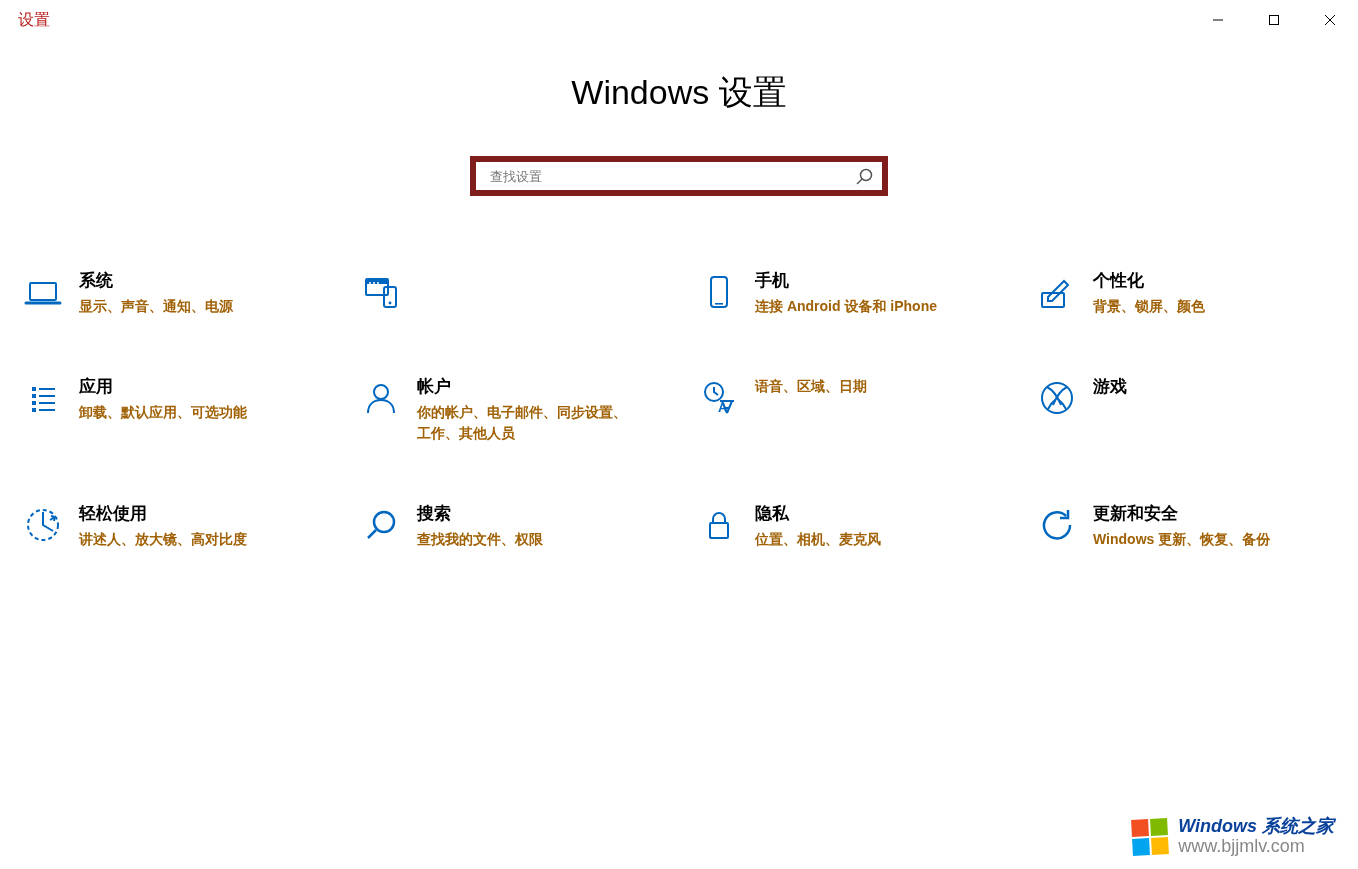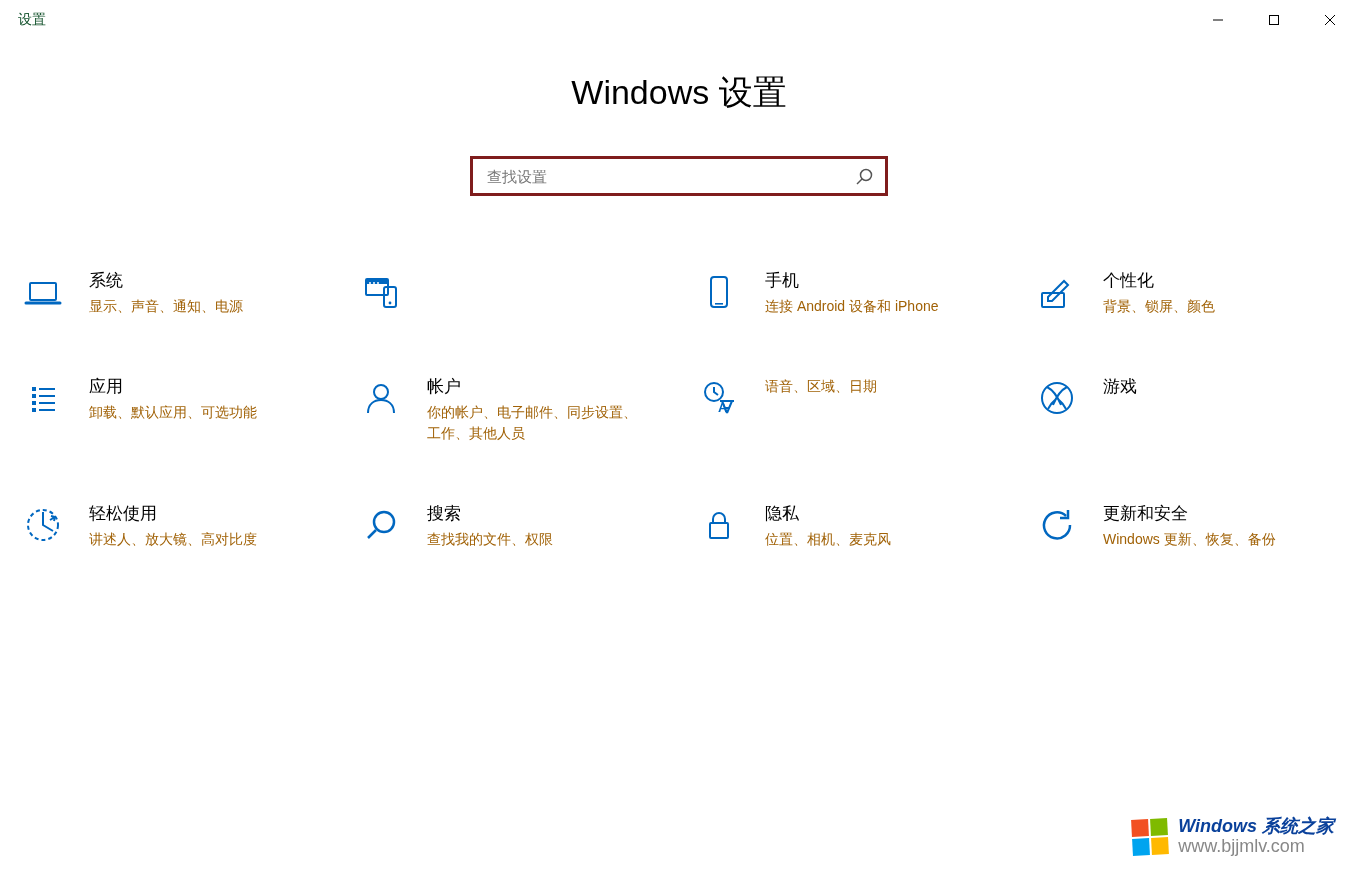--- a/index.html
+++ b/index.html
@@ -12,22 +12,22 @@
   }
   
   .titlebar {
     height: 40px;
     display: flex;
     align-items: center;
     justify-content: space-between;
     padding-left: 18px;
   }
   .titlebar-title {
-    font-size: 14px;
-    color: #14532d;
+    font-size: 16px;
+    color: #b91c1c;
   }
   .win-controls { display: flex; height: 40px; }
   .win-btn {
     width: 56px; height: 40px;
     display: flex; align-items: center; justify-content: center;
     cursor: default;
   }
   .win-btn svg { width: 12px; height: 12px; }
 
   
@@ -42,23 +42,23 @@
     letter-spacing: 0;
   }
   
   .search-wrap {
     width: 418px; height: 40px;
     margin: 0 auto 50px auto;
     position: relative;
   }
   .search-input {
     width: 100%; height: 100%;
-    border: 3px solid #7f1d1d;
+    border: 6px solid #7f1d1d;
     padding: 0 40px 0 14px;
-    font-size: 15px;
+    font-size: 13px;
     outline: none;
     font-family: inherit;
     background: #fff;
   }
   .search-input::placeholder { color: #777; }
   .search-icon-btn {
     position: absolute; right: 8px; top: 0; bottom: 0;
     display: flex; align-items: center; justify-content: center;
     width: 32px;
     color: #555;
@@ -72,23 +72,24 @@
     column-gap: 28px;
     row-gap: 52px;
     width: max-content;
     margin: 0 auto;
     text-align: left;
     padding-top: 20px;
   }
   .tile {
     display: flex;
     align-items: flex-start;
-    gap: 26px;
+    gap: 16px;
     padding: 4px 4px 4px 6px;
     cursor: default;
+    font-weight: bold;
   }
   .tile-icon {
     width: 40px; height: 40px;
     flex: 0 0 40px;
     display: flex; align-items: center; justify-content: center;
     color: #0067c0;
     margin-top: 2px;
   }
   .tile-icon svg { width: 38px; height: 38px; }
   .tile-text { flex: 1; }

